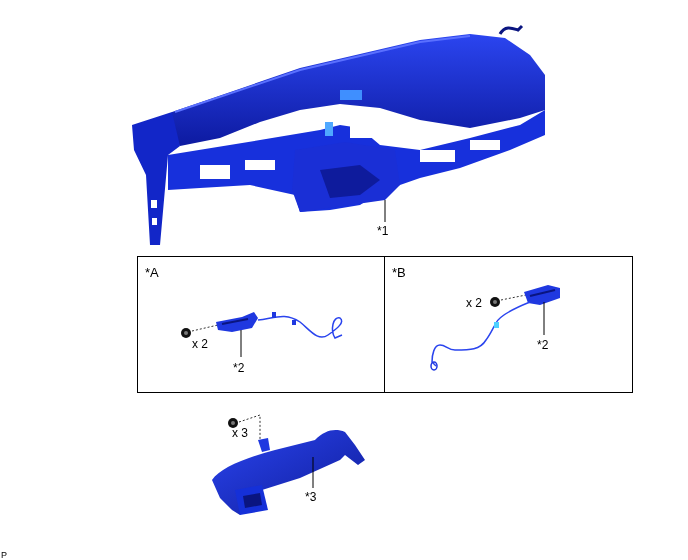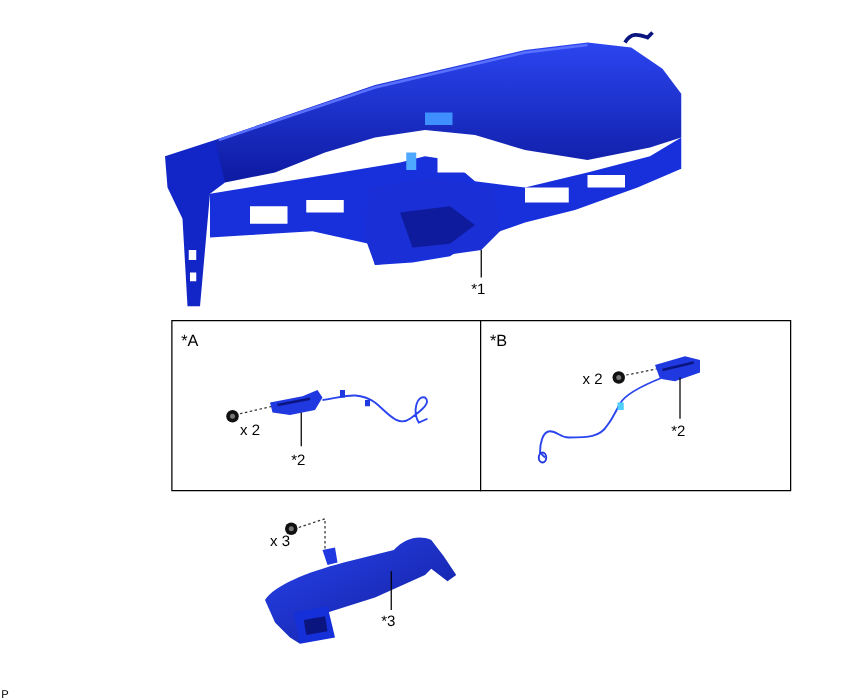--- a/index.html
+++ b/index.html
@@ -96,16 +96,16 @@
 <span class="lbl" style="left:377px; top:225px;">*1</span>
 
 <span class="panel-title" style="left:145px; top:266px;">*A</span>
 <span class="lbl" style="left:192px; top:338px;">x 2</span>
 <span class="lbl" style="left:233px; top:362px;">*2</span>
 
 <span class="panel-title" style="left:392px; top:266px;">*B</span>
 <span class="lbl" style="left:466px; top:297px;">x 2</span>
 <span class="lbl" style="left:537px; top:339px;">*2</span>
 
-<span class="lbl" style="left:216px; top:427px;">x 3</span>
+<span class="lbl" style="left:232px; top:427px;">x 3</span>
 <span class="lbl" style="left:305px; top:491px;">*3</span>
 
 <span class="lbl" style="left:1px; top:549px; font-size:9px;">P</span>
 
 </body></html>

